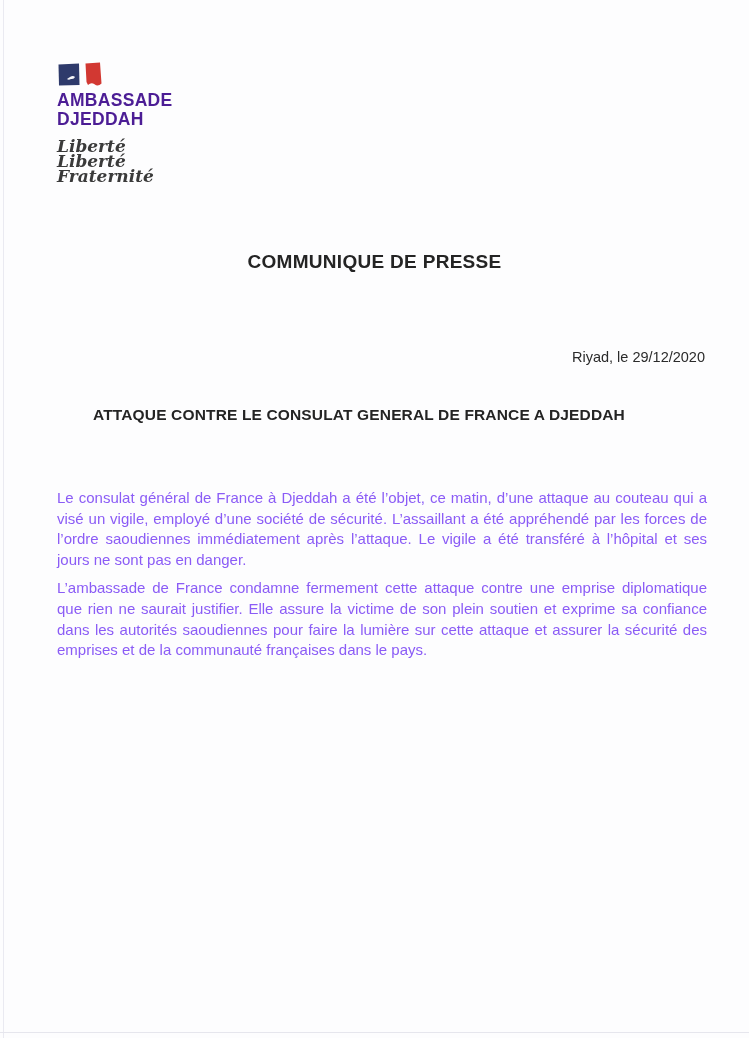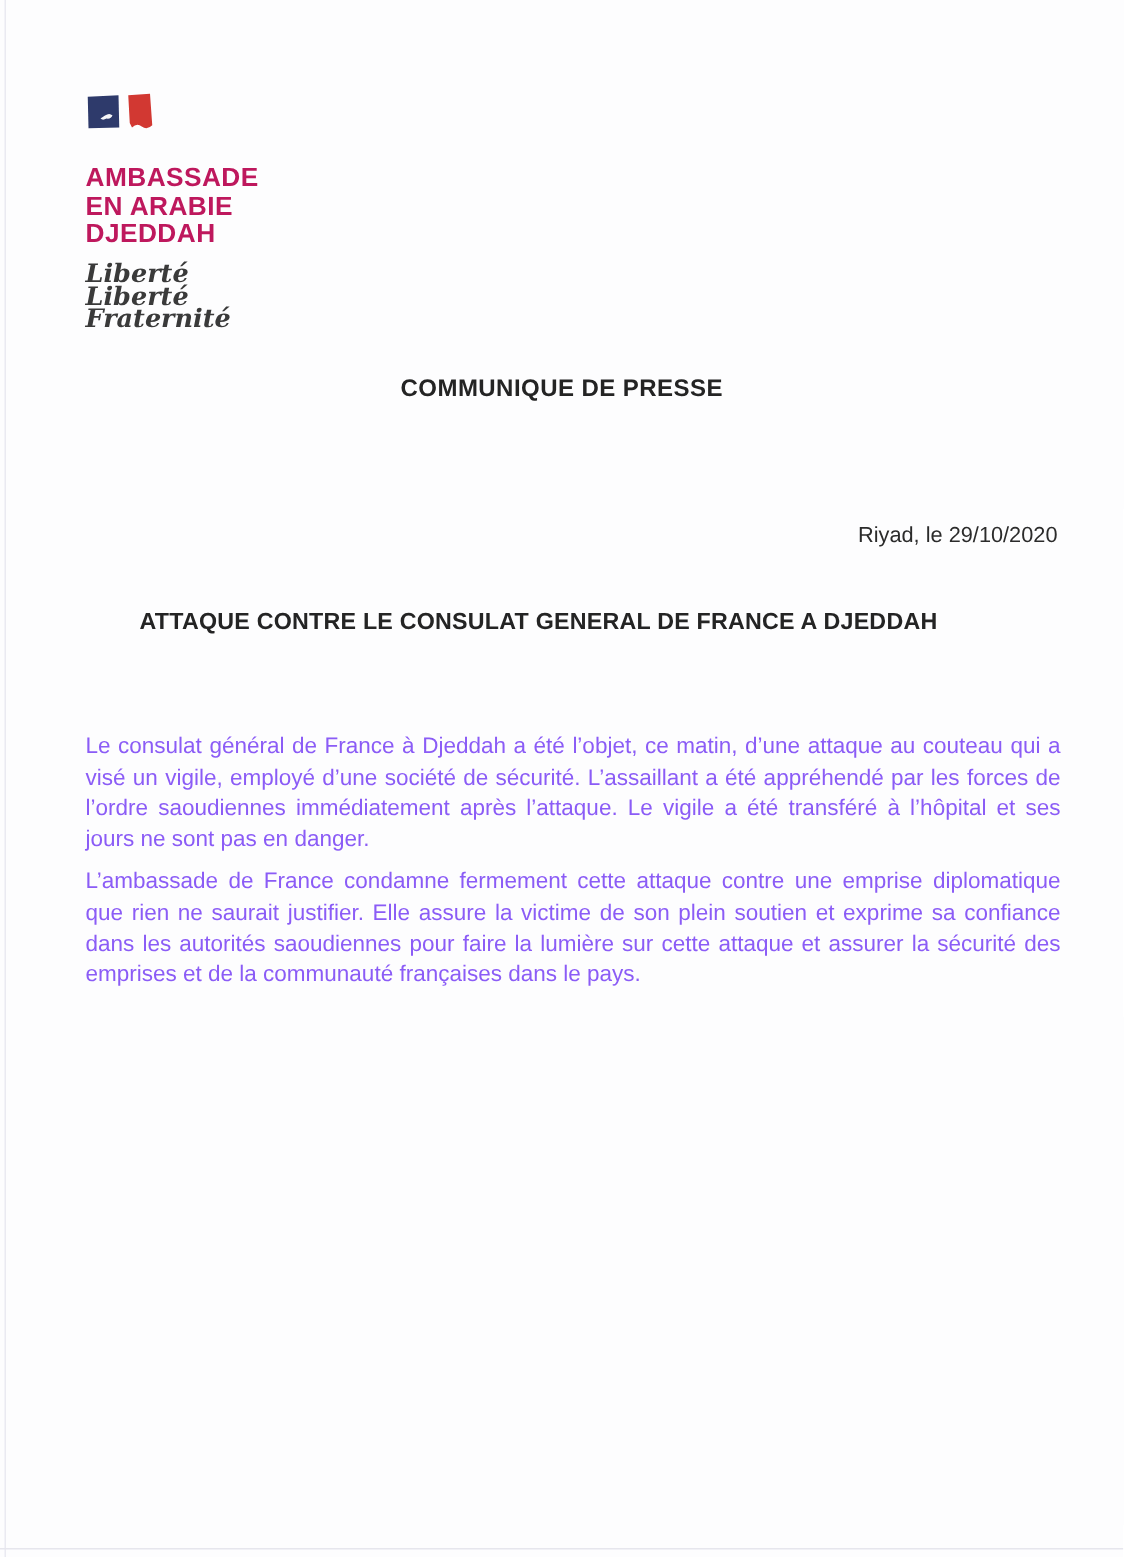--- a/index.html
+++ b/index.html
@@ -38,46 +38,46 @@
     left: 57px;
     top: 62px;
     width: 200px;
   }
   .logo .flag {
     width: 46px;
     height: 26px;
     display: block;
   }
   .org {
-    margin-top: 21px;
+    margin-top: 3px;
     font-weight: bold;
     font-size: 17.5px;
     line-height: 18.7px;
     letter-spacing: 0.3px;
-    color: #be185d;
+    color: #4c1d95;
     white-space: nowrap;
   }
   .motto {
     margin-top: 11px;
     font-family: "DejaVu Serif", serif;
     font-style: italic;
     font-weight: bold;
     font-size: 17px;
     line-height: 15px;
     color: #3a3a3a;
   }
 
   
   .doc-title {
     position: absolute;
     left: 0; right: 0;
     top: 251px;
     text-align: center;
     font-weight: bold;
-    font-size: 16px;
+    font-size: 19px;
     letter-spacing: 0.3px;
     color: #242424;
   }
   .dateline {
     position: absolute;
     right: 44px;
     top: 349px;
     font-size: 14.5px;
     color: #2b2b2b;
   }
@@ -117,33 +117,32 @@
   <div class="logo">
     <svg class="flag" viewBox="0 0 46 26" aria-hidden="true">
 
       <path d="M1.5,2.5 L22,1.5 L22.5,23 L2,23.5 Z" fill="#2e3a6b"></path>
       <path d="M13,15 q3,-2 5,0 q-1,2.5 -4,2 q-2.5,1.5 -4,0 q1.5,-1 3,-2 z" fill="#f5f5f8"></path>
 
       <path d="M28.5,1.5 L43,0.5 L44.5,21.5 q-3.5,3.5 -7,0.8 q-3.2,-2.6 -6.5,0.7 L29.5,20 Z" fill="#d23832"></path>
     </svg>
     <div class="org">
       <div>AMBASSADE</div>
-      <div>EN ARABIE</div>
       <div>DJEDDAH</div>
     </div>
     <div class="motto">
       <div>Liberté</div>
       <div>Liberté</div>
       <div>Fraternité</div>
     </div>
   </div>
 
   <div class="doc-title">COMMUNIQUE DE PRESSE</div>
 
-  <div class="dateline">Riyad, le 29/10/2020</div>
+  <div class="dateline">Riyad, le 29/12/2020</div>
 
   <div class="doc-heading">ATTAQUE CONTRE LE CONSULAT GENERAL DE FRANCE A DJEDDAH</div>
 
   <div class="body-text">
     <p>Le consulat général de France à Djeddah a été l’objet, ce matin, d’une attaque au couteau qui a visé un vigile, employé d’une société de sécurité. L’assaillant a été appréhendé par les forces de l’ordre saoudiennes immédiatement après l’attaque. Le vigile a été transféré à l’hôpital et ses jours ne sont pas en danger.</p>
     <p>L’ambassade de France condamne fermement cette attaque contre une emprise diplomatique que rien ne saurait justifier. Elle assure la victime de son plein soutien et exprime sa confiance dans les autorités saoudiennes pour faire la lumière sur cette attaque et assurer la sécurité des emprises et de la communauté françaises dans le pays.</p>
   </div>
 
 </div>
 

